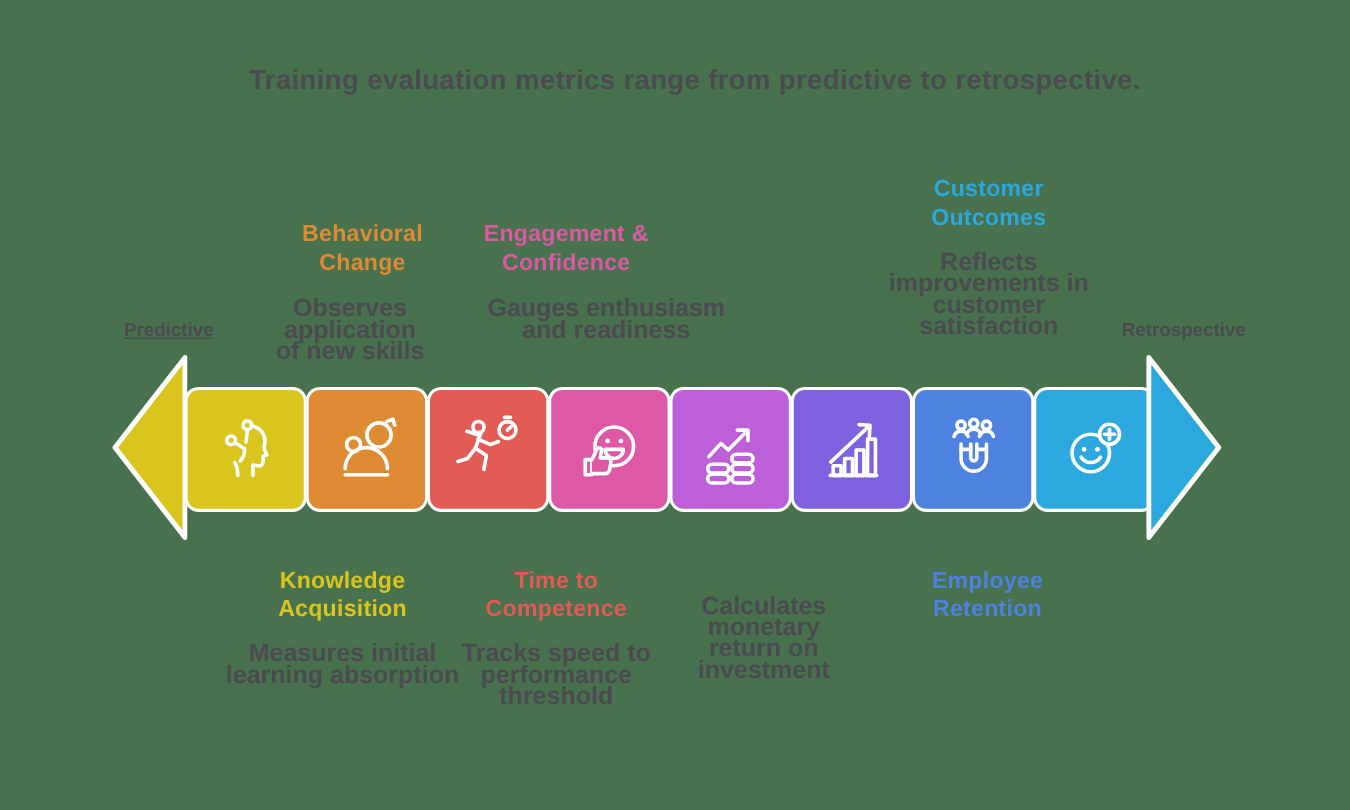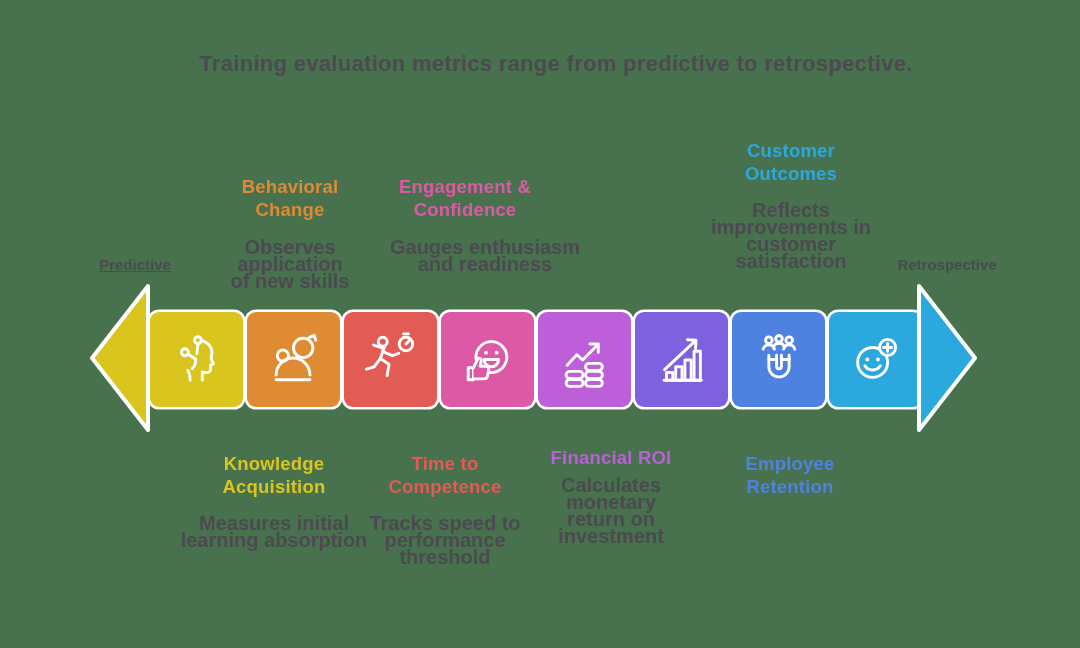--- a/index.html
+++ b/index.html
@@ -42,24 +42,24 @@
     position:absolute; text-align:center; white-space:pre-line;
     font-size:18.5px; font-weight:800; line-height:23px; letter-spacing:.2px;
   }
   .d {
     position:absolute; text-align:center; white-space:pre-line;
     font-size:20px; font-weight:700; line-height:17px; color:var(--text,#4A4A50);
   }
   .h-knowledge-acquisition { left:189px; top:452px; width:170px; }
   .d-knowledge-acquisition { left:177px; top:515px; width:194px; }
   .h-behavioral-change     { left:205px; top:175px; width:170px; }
-  .d-behavioral-change     { left:193px; top:239px; width:194px; }
+  .d-behavioral-change     { left:183px; top:239px; width:194px; }
   .h-time-to-competence    { left:360px; top:452px; width:170px; }
   .d-time-to-competence    { left:348px; top:515px; width:194px; }
-  .h-engagement-confidence { left:380px; top:175px; width:170px; }
+  .h-engagement-confidence { left:368px; top:175px; width:170px; }
   .d-engagement-confidence { left:388px; top:239px; width:194px; }
   .h-financial-roi         { left:526px; top:446px; width:170px; }
   .d-financial-roi         { left:514px; top:477px; width:194px; }
   .h-revenue-sales         { left:549px; top:175px; width:170px; }
   .d-revenue-sales         { left:537px; top:239px; width:194px; }
   .h-employee-retention    { left:705px; top:452px; width:170px; }
   .d-employee-retention    { left:693px; top:515px; width:194px; }
   .h-customer-outcomes     { left:706px; top:139px; width:170px; }
   .d-customer-outcomes     { left:706px; top:202px; width:170px; }
 </style>
@@ -200,20 +200,19 @@
 Acquisition</div>
   <div class="d d-knowledge-acquisition">Measures initial
 learning absorption</div>
 
   <div class="h h-time-to-competence" style="color: rgb(227, 91, 85);">Time to
 Competence</div>
   <div class="d d-time-to-competence">Tracks speed to
 performance
 threshold</div>
 
-  <div class="h h-financial-roi" style="color: rgb(188, 95, 217);">Financial ROI</div>
   <div class="d d-financial-roi">Calculates monetary
 return on investment</div>
 
   <div class="h h-employee-retention" style="color: rgb(78, 130, 224);">Employee
 Retention</div>
 
 </div>
 
 </body></html>

